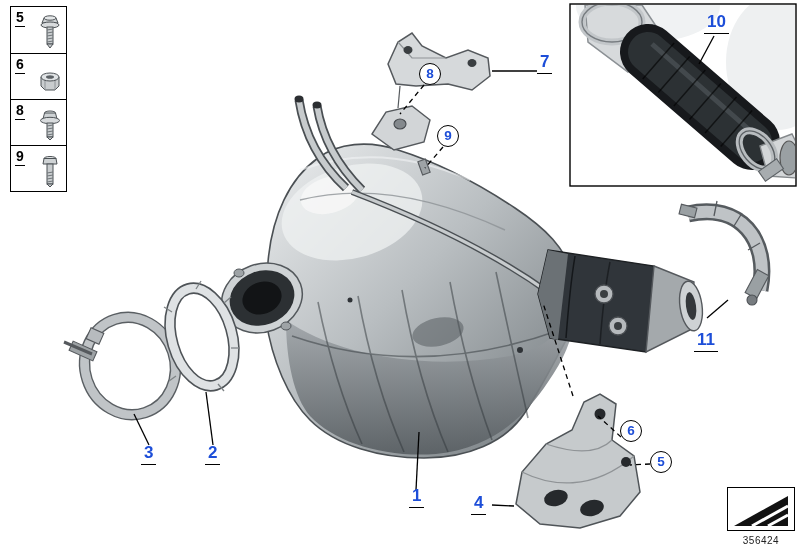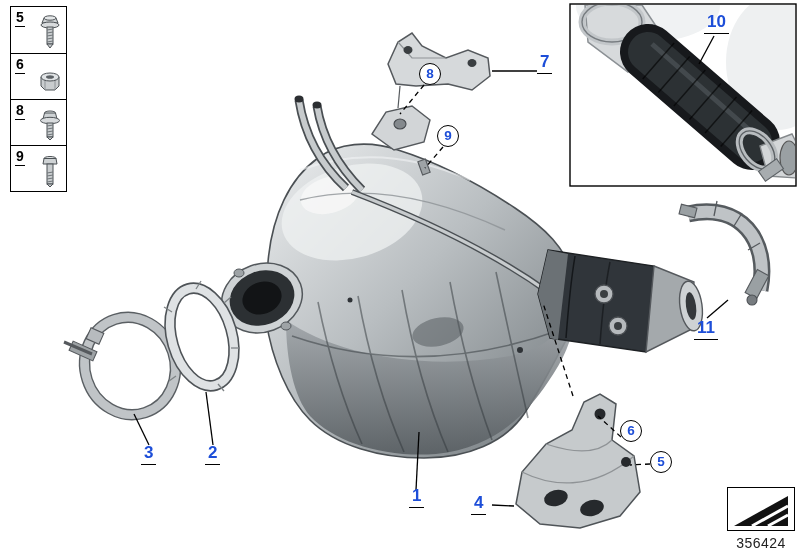--- a/index.html
+++ b/index.html
@@ -16,21 +16,21 @@
   .legend { position:absolute; left:10px; top:6px; width:57px; border:1.4px solid #000; background:#fff; }
   .legend .cell { position:relative; height:46px; border-top:1.4px solid #000; }
   .legend .cell:first-child { border-top:none; }
   .legend .num { position:absolute; left:4px; top:2px; font-weight:bold; font-size:14px;
                  border-bottom:1.4px solid #000; padding:0 1px 1px; }
   .legend .ficon { position:absolute; right:3px; bottom:2px; }
 
   .code-box { position:absolute; left:727px; top:487px; width:68px; height:44px;
               border:1.4px solid #000; background:#fff; }
   .pn { position:absolute; left:727px; top:535px; width:68px; text-align:center;
-        font-size:14px; color:#222; letter-spacing:.5px; }
+        font-size:10px; color:#222; letter-spacing:.5px; }
 </style>
 </head>
 <body>
 
 <div class="stage">
 
   <svg class="art" width="800" height="560" viewBox="0 0 800 560" xmlns="http://www.w3.org/2000/svg">
     <defs>
       <linearGradient id="gBody" x1="0" y1="0" x2="1" y2="1">
         <stop offset="0" stop-color="#eceeef"></stop>
@@ -270,21 +270,21 @@
       </svg>
     </div>
   </div>
 
   <div class="callout" style="left:409px;top:487px">1</div>
   <div class="callout" style="left:205px;top:444px">2</div>
   <div class="callout" style="left:141px;top:444px">3</div>
   <div class="callout" style="left:471px;top:494px">4</div>
   <div class="callout" style="left:537px;top:53px">7</div>
   <div class="callout" style="left:704px;top:13px">10</div>
-  <div class="callout" style="left:694px;top:319px">11</div>
+  <div class="callout" style="left:694px;top:331px">11</div>
 
   <div class="callout circled" style="left:419px;top:63px">8</div>
   <div class="callout circled" style="left:437px;top:125px">9</div>
   <div class="callout circled" style="left:620px;top:420px">6</div>
   <div class="callout circled" style="left:650px;top:451px">5</div>
 
   <div class="code-box">
     <svg width="66" height="42" viewBox="0 0 66 42">
       <polygon points="6,38 60,8 60,38" fill="#121212"></polygon>
       <line x1="24" y1="38" x2="60" y2="18" stroke="#fff" stroke-width="3"></line>

